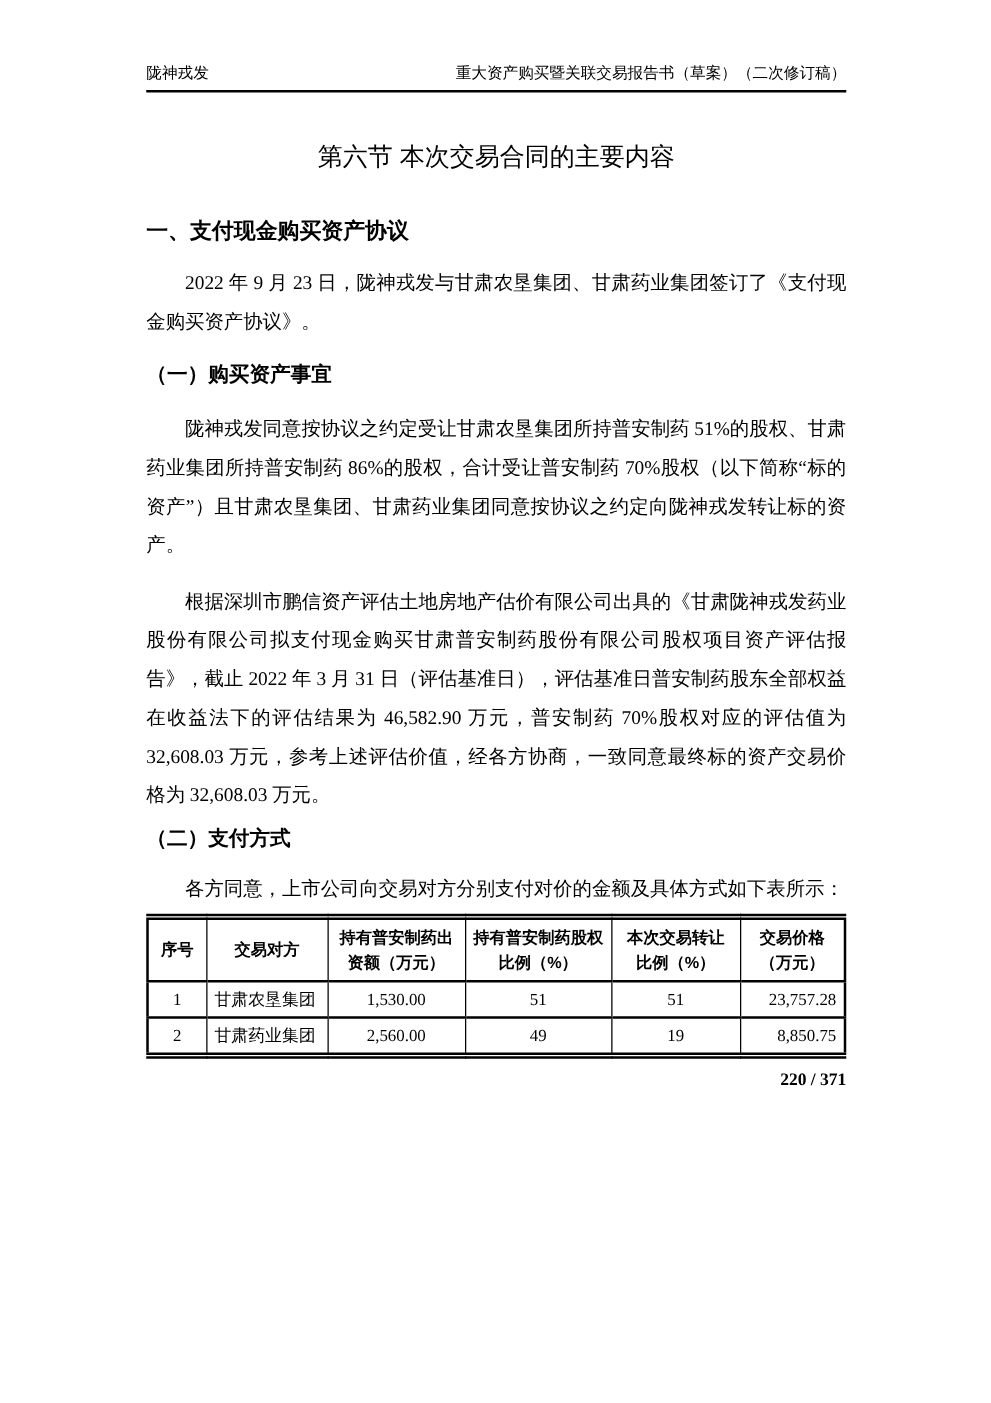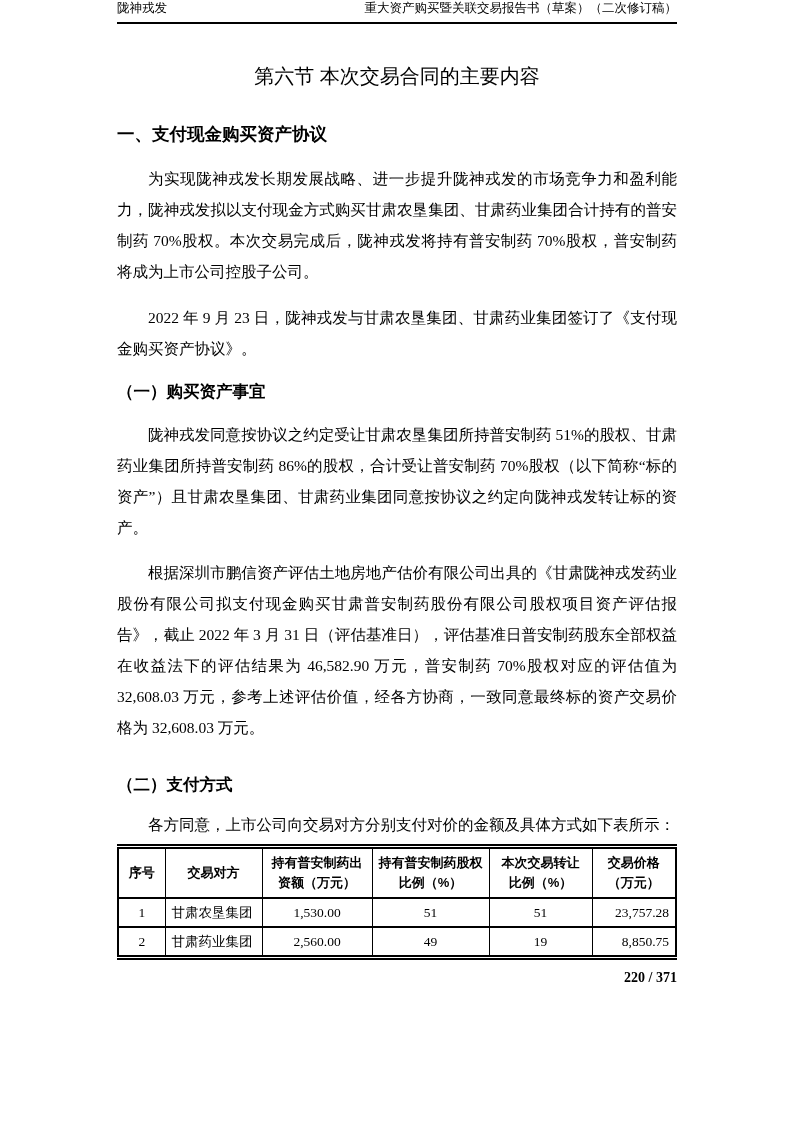--- a/index.html
+++ b/index.html
@@ -16,20 +16,21 @@
   .content {
     position: absolute;
     left: 117px;
     top: 0;
     width: 560px;
   }
   .doc-header {
     display: flex;
     justify-content: space-between;
     align-items: flex-end;
+    margin-top: 50px;
     padding-bottom: 5px;
     border-bottom: 2px solid #000000;
     font-size: 12.5px;
     line-height: 17px;
   }
   .chapter-title {
     margin: 38px 0 0 0;
     text-align: center;
     font-family: "Liberation Sans", "DejaVu Sans", sans-serif;
     font-weight: normal;
@@ -43,21 +44,21 @@
     font-size: 17.5px;
     line-height: 24px;
   }
   .h2 {
     margin: 16px 0 0 0;
     font-family: "Liberation Sans", "DejaVu Sans", sans-serif;
     font-weight: bold;
     font-size: 16.5px;
     line-height: 22px;
   }
-  .h2.pay { margin-top: 30px; }
+  .h2.pay { margin-top: 8px; }
   p.body {
     margin: 0;
     font-size: 15.5px;
     line-height: 31px;
     text-align: justify;
     text-indent: 2em;
   }
   p.body.p1 { margin-top: 17px; }
   p.body.p2 { margin-top: 15px; }
   p.body.p3 { margin-top: 17px; }
@@ -115,21 +116,20 @@
 
     <div class="doc-header">
       <span>陇神戎发</span>
       <span>重大资产购买暨关联交易报告书（草案）（二次修订稿）</span>
     </div>
 
     <div class="chapter-title">第六节 本次交易合同的主要内容</div>
 
     <div class="h1">一、支付现金购买资产协议</div>
 
-    <p class="body p1">为实现陇神戎发长期发展战略、进一步提升陇神戎发的市场竞争力和盈利能力，陇神戎发拟以支付现金方式购买甘肃农垦集团、甘肃药业集团合计持有的普安制药 70%股权。本次交易完成后，陇神戎发将持有普安制药 70%股权，普安制药将成为上市公司控股子公司。</p>
     <p class="body p2">2022 年 9 月 23 日，陇神戎发与甘肃农垦集团、甘肃药业集团签订了《支付现金购买资产协议》。</p>
 
     <div class="h2">（一）购买资产事宜</div>
 
     <p class="body p3">陇神戎发同意按协议之约定受让甘肃农垦集团所持普安制药 51%的股权、甘肃药业集团所持普安制药 86%的股权，合计受让普安制药 70%股权（以下简称“标的资产”）且甘肃农垦集团、甘肃药业集团同意按协议之约定向陇神戎发转让标的资产。</p>
     <p class="body p4">根据深圳市鹏信资产评估土地房地产估价有限公司出具的《甘肃陇神戎发药业股份有限公司拟支付现金购买甘肃普安制药股份有限公司股权项目资产评估报告》，截止 2022 年 3 月 31 日（评估基准日），评估基准日普安制药股东全部权益在收益法下的评估结果为 46,582.90 万元，普安制药 70%股权对应的评估值为 32,608.03 万元，参考上述评估价值，经各方协商，一致同意最终标的资产交易价格为 32,608.03 万元。</p>
 
     <div class="h2 pay">（二）支付方式</div>
 
     <p class="body p5">各方同意，上市公司向交易对方分别支付对价的金额及具体方式如下表所示：</p>

